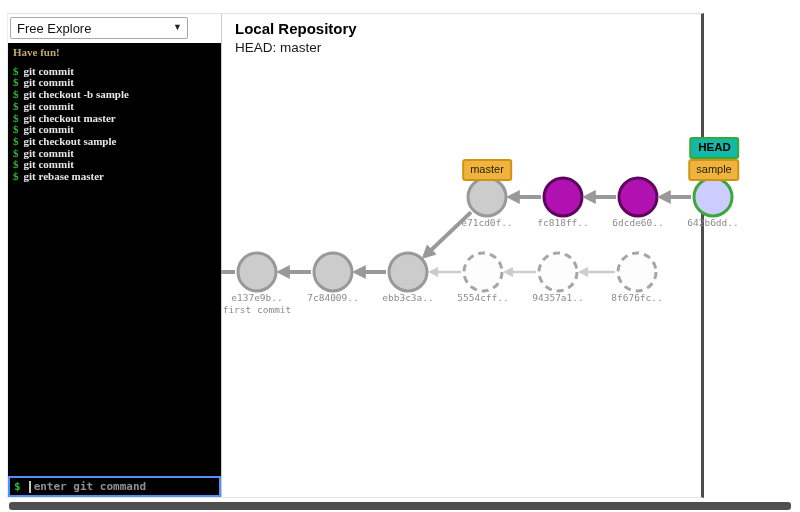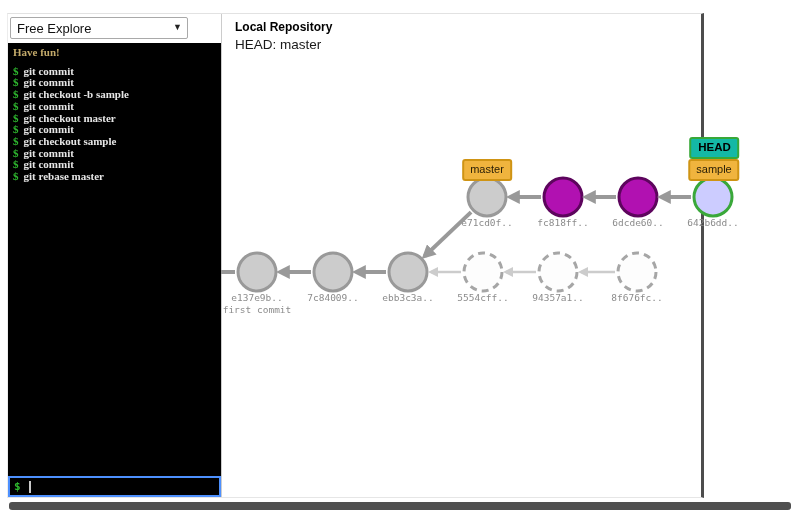--- a/index.html
+++ b/index.html
@@ -53,21 +53,21 @@
   }
   .cursor{width:2px;height:12px;background:#c8c8c8;flex:0 0 auto;}
   .input-row input{
     flex:1;min-width:0;background:transparent;border:none;outline:none;
     color:#dddddd;font-family:"DejaVu Sans Mono",monospace;font-size:11px;font-weight:bold;
     padding:0;
   }
   .input-row input::placeholder{color:#8f8f8f;opacity:1;}
   
   .repo-header{position:absolute;left:227px;top:6px;}
-  .repo-title{font-size:12px;font-weight:bold;color:#000;margin:0 0 3px 0;}
+  .repo-title{font-size:15px;font-weight:bold;color:#000;margin:0 0 3px 0;}
   .repo-head{font-size:13.5px;color:#1a1a1a;}
   svg.graph{position:absolute;left:0;top:0;pointer-events:none;}
   .ref-tag{
     position:absolute;transform:translate(-50%,-50%);
     font-size:11px;line-height:13px;padding:2px 6px 3px 6px;border-radius:3px;
     white-space:nowrap;
   }
   .tag-branch{background:#f0b43e;border:2px solid #cf9414;color:#2b2008;}
   .tag-head{background:#14b8a6;border:2px solid #38a838;color:#000;font-weight:bold;font-size:11.5px;padding-left:7px;}
 </style>
@@ -97,20 +97,21 @@
         <div class="term-line"><span class="prompt">$</span><span class="cmd">git commit</span></div>
         <div class="term-line"><span class="prompt">$</span><span class="cmd">git checkout sample</span></div>
         <div class="term-line"><span class="prompt">$</span><span class="cmd">git commit</span></div>
         <div class="term-line"><span class="prompt">$</span><span class="cmd">git commit</span></div>
         <div class="term-line"><span class="prompt">$</span><span class="cmd">git rebase master</span></div>
       </div>
 
     <div class="input-row">
       <span class="prompt">$</span>
       <span class="cursor"></span>
+      <input type="text" placeholder="enter git command" style="">
     </div>
   </div>
 
   <div class="repo-header">
     <div class="repo-title">Local Repository</div>
     <div class="repo-head">HEAD: master</div>
   </div>
 
   <svg class="graph" id="graph-svg" width="784" height="483" viewBox="0 0 784 483">
       <defs>

